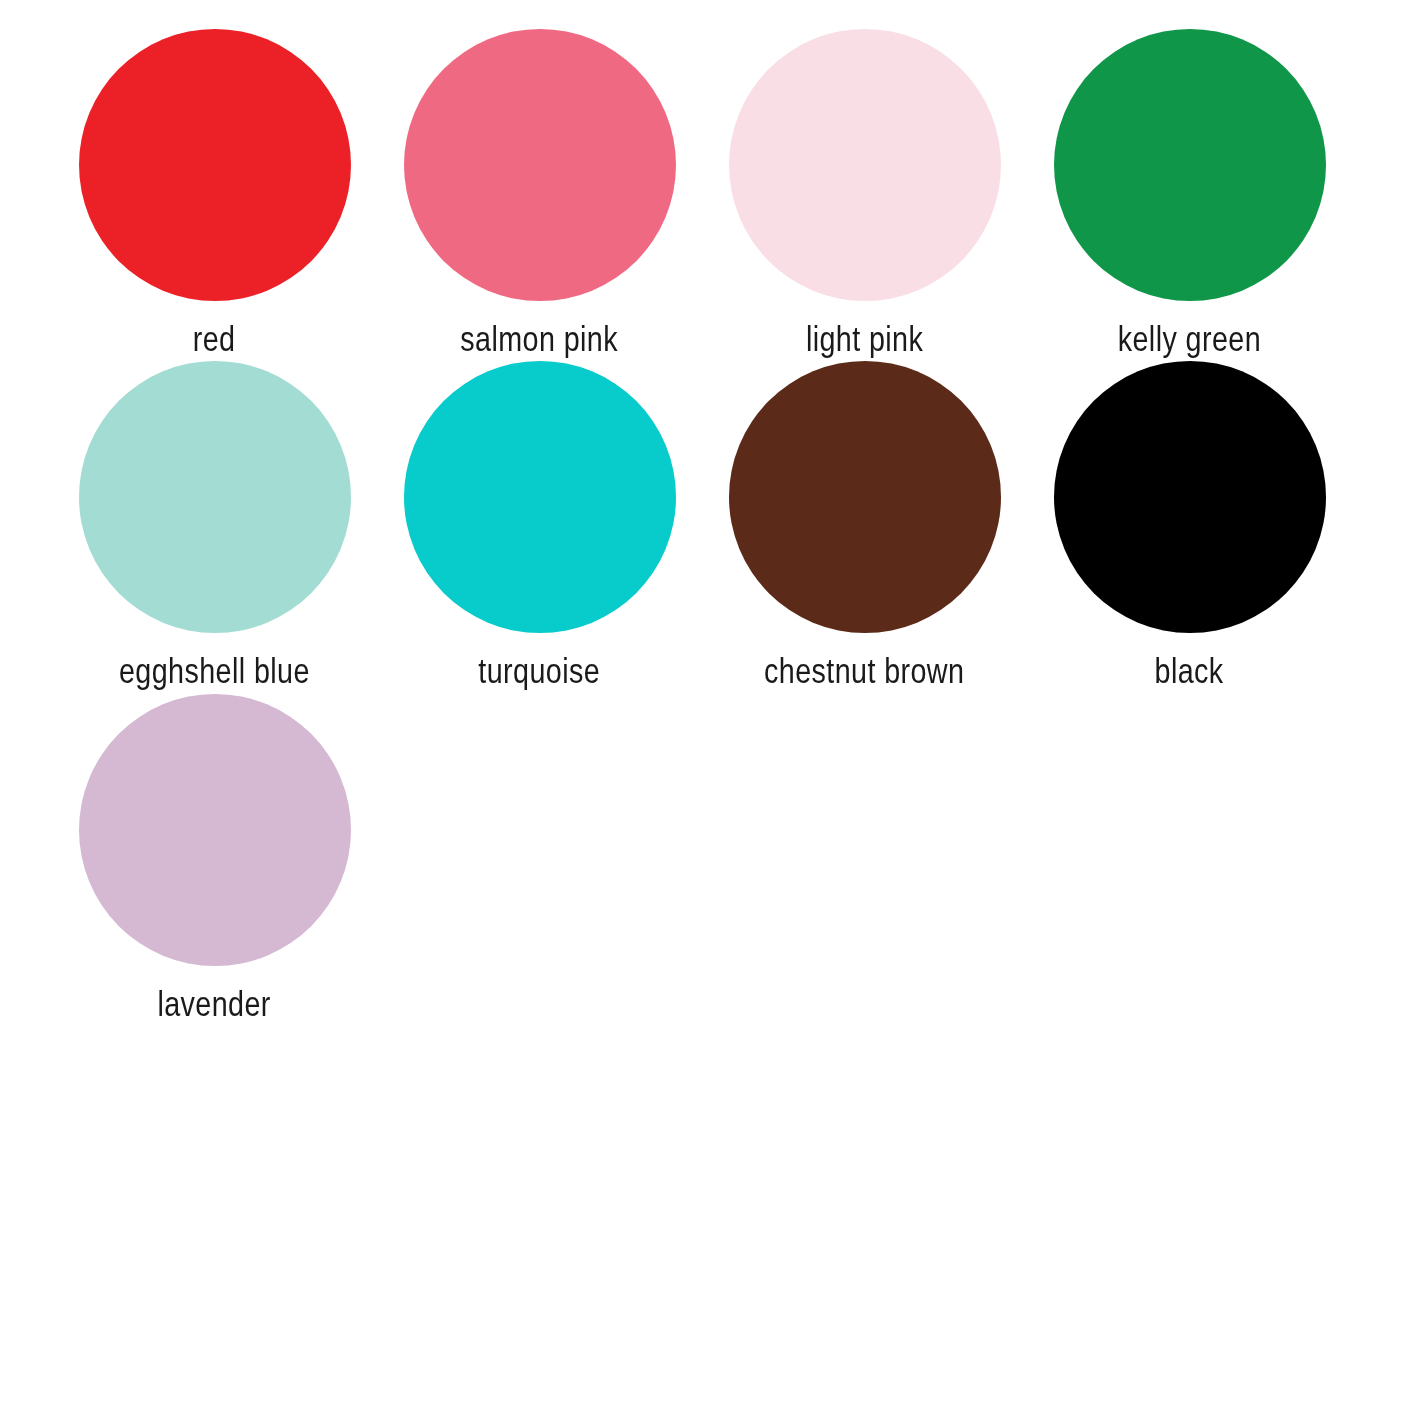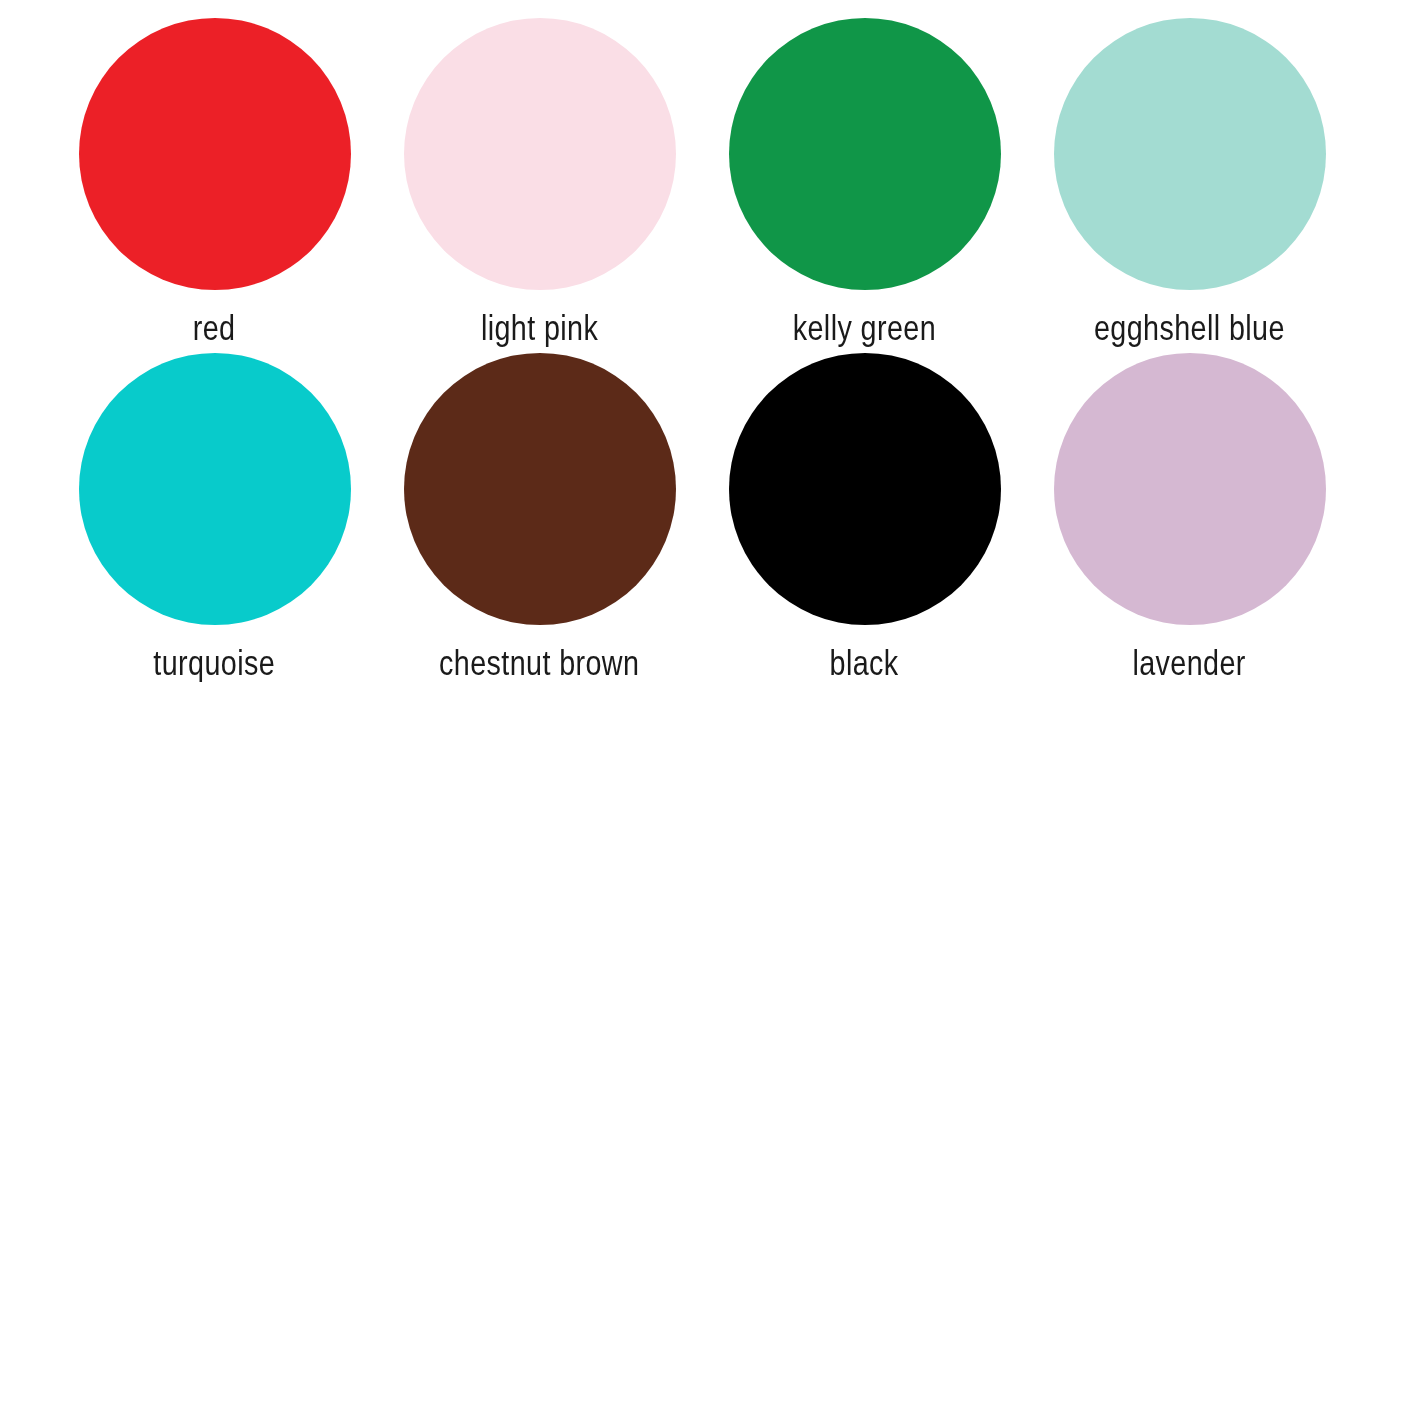--- a/index.html
+++ b/index.html
@@ -15,21 +15,21 @@
     font-family: "DejaVu Sans", sans-serif;
   }
   #palette-sheet {
     width: 1404px;
     height: 1372px;
     background: #ffffff;
     box-sizing: border-box;
     display: grid;
     grid-template-columns: repeat(4, 1fr);
     grid-template-rows: repeat(4, 1fr);
-    padding: 18px 52px 14px 52px;
+    padding: 29px 52px 14px 52px;
   }
   .swatch-cell {
     display: flex;
     flex-direction: column;
     align-items: center;
     justify-content: flex-start;
   }
   .swatch-disc {
     width: 272px;
     height: 272px;
@@ -54,20 +54,24 @@
 <body style="background-color: rgb(255, 255, 255);">
 
 <div id="palette-sheet">
 
   <div class="swatch-cell">
     <div class="swatch-disc" style="background-color: rgb(236, 32, 39);"></div>
     <div class="swatch-label" style="color: rgb(26, 26, 26);">red</div>
   </div>
 
 
+  <div class="swatch-cell">
+    <div class="swatch-disc" style="background-color: rgb(240, 105, 130);"></div>
+    <div class="swatch-label" style="color: rgb(26, 26, 26);">salmon pink</div>
+  </div>
 
   <div class="swatch-cell">
     <div class="swatch-disc" style="background-color: rgb(250, 222, 230);"></div>
     <div class="swatch-label" style="color: rgb(26, 26, 26);">light pink</div>
   </div>
 
 
 
 
 

